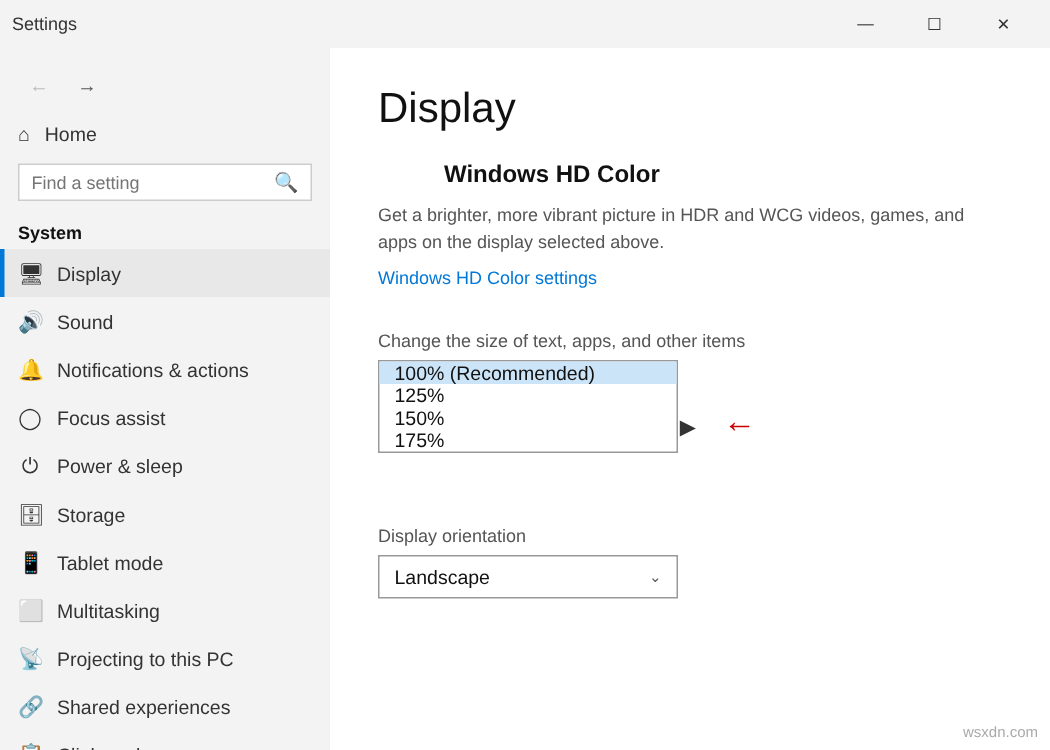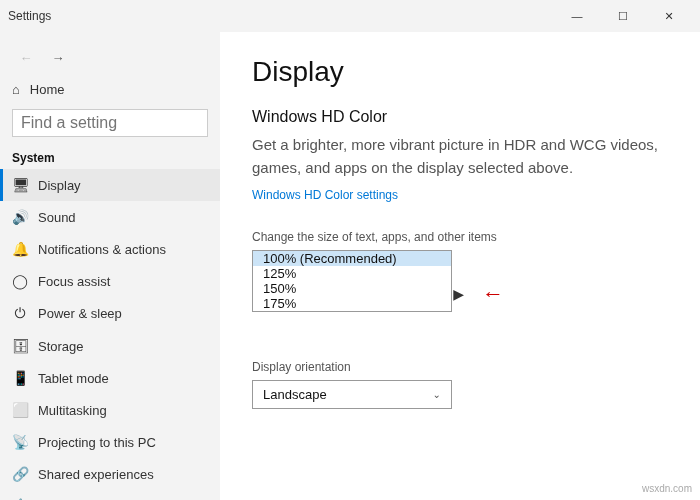--- a/index.html
+++ b/index.html
@@ -96,21 +96,21 @@
       display: flex;
       align-items: center;
       background: white;
       border: 1px solid #ccc;
       padding: 4px 8px;
       gap: 6px;
     }
     .search-box input {
       border: none;
       outline: none;
-      font-size: 16px;
+      font-size: 12px;
       flex: 1;
       color: #333;
       background: transparent;
     }
     .search-icon-char { color: #555; font-size: 13px; }
 
     .sidebar-section-label {
       font-size: 12px;
       font-weight: 600;
       padding: 6px 12px 4px 12px;
@@ -149,27 +149,28 @@
 
     .page-title {
       font-size: 28px;
       font-weight: 300;
       color: #111;
       margin-bottom: 20px;
     }
 
     .section-title {
       font-size: 16px;
-      font-weight: 400;
+      font-weight: 700;
       color: #111;
       margin-bottom: 8px;
+      margin-left: 44px;
     }
 
     .section-desc {
-      font-size: 15px;
+      font-size: 12px;
       color: #555;
       line-height: 1.5;
       margin-bottom: 6px;
     }
 
     .link-text {
       font-size: 12px;
       color: #0078d7;
       cursor: pointer;
       text-decoration: none;

